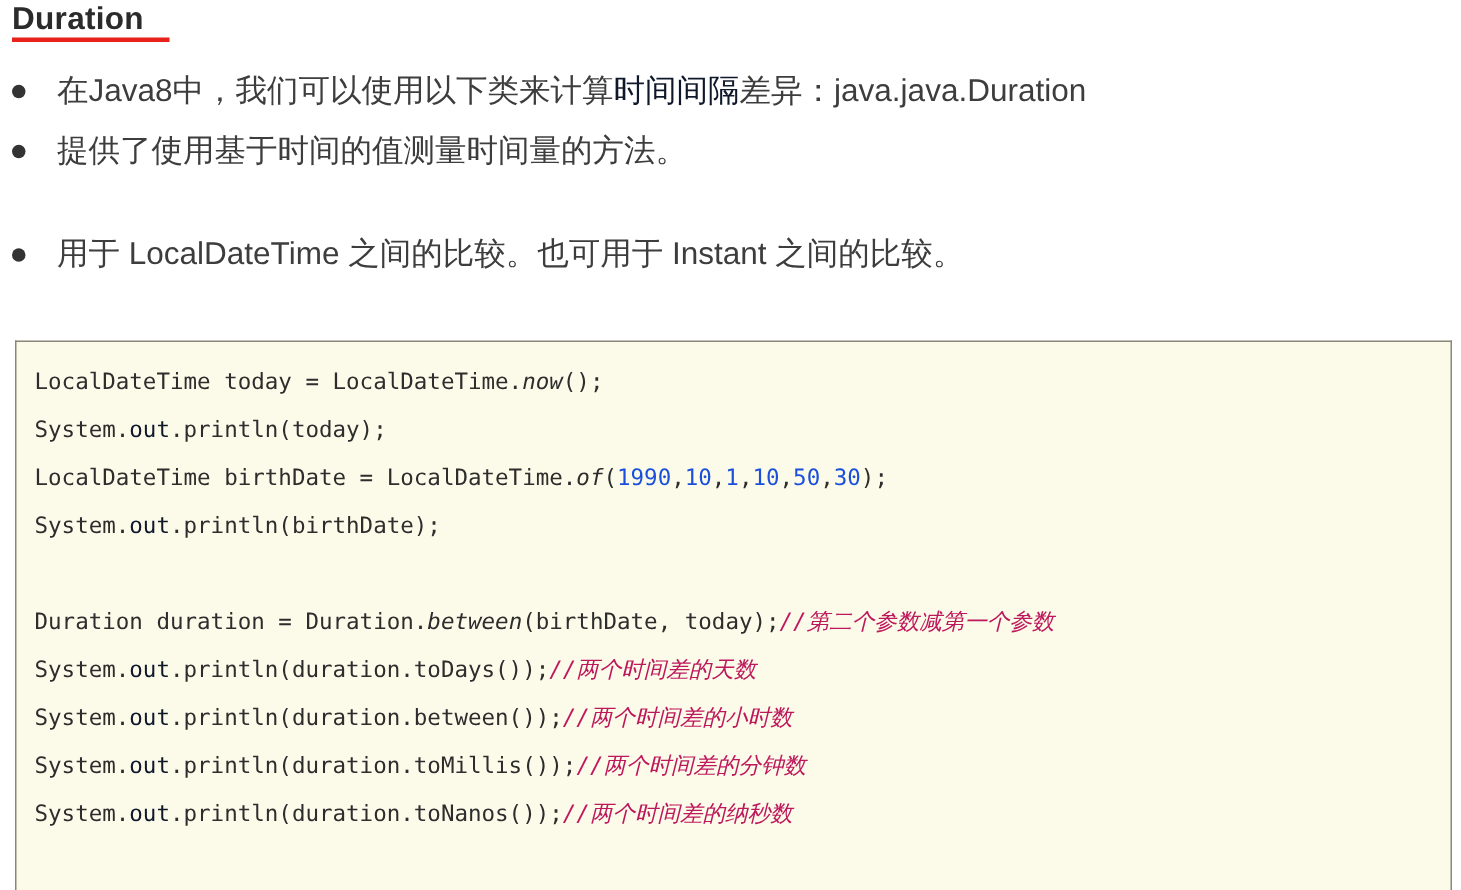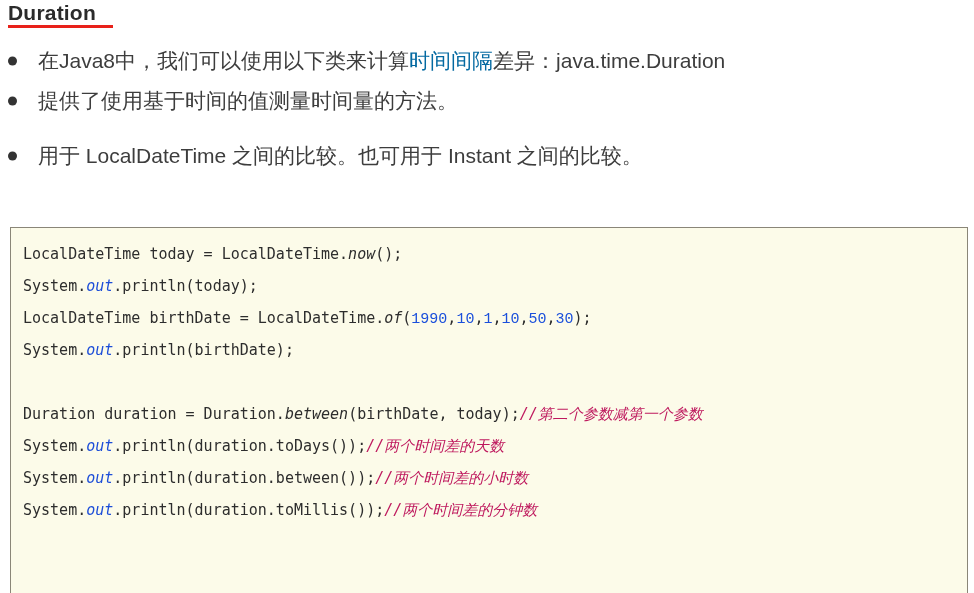--- a/index.html
+++ b/index.html
@@ -53,23 +53,23 @@
     left: 8px;
     top: 50%;
     transform: translateY(-50%);
     width: 9px;
     height: 9px;
     border-radius: 50%;
     background: #333333;
   }
   #bullet-1 { height: 40px; display: flex; align-items: center; margin-top: 16px; }
   #bullet-2 { height: 40px; display: flex; align-items: center; }
-  #bullet-3 { height: 40px; display: flex; align-items: center; margin-top: 15px; }
+  #bullet-3 { height: 40px; display: flex; align-items: center; margin-top: 29px; }
 
-  .hl-red { color: #0369a1; }
+  .hl-red { color: #0f172a; }
 
   
   .code-block {
     position: absolute;
     left: 10px;
     top: 227px;
     width: 958px;
     height: 372px;
     box-sizing: border-box;
     background: #fcfbe9;
@@ -81,39 +81,39 @@
   .code-line {
     font-family: "DejaVu Sans Mono", "Liberation Mono", monospace;
     font-size: 15px;
     line-height: 32px;
     height: 32px;
     white-space: pre;
     color: #2d2d2d;
     letter-spacing: 0px;
   }
   .code-line.blank { height: 32px; }
-  .tok-num   { color: #1a4fdb; font-family: Liberation Mono, monospace; }
-  .tok-field { color: #1d4ed8; font-style: italic; }
+  .tok-num   { color: #1a4fdb; }
+  .tok-field { color: #0f172a; }
   .tok-meth  { color: #2d2d2d; font-style: italic; }
   .tok-cmt   { color: #be185d; font-style: italic; }
 </style>
 </head>
 <body>
 
 <div>
 
   <div>
     <h1 class="doc-title">Duration</h1>
     <div class="title-underline"></div>
   </div>
 
   <ul class="bullet-list" id="bullet-list">
       <li class="bullet-item" id="bullet-1">
         <span class="bullet-marker"></span>
-        <span><span>在Java8中，我们可以使用以下类来计算</span><span class="hl-red">时间间隔</span><span>差异：java.time.Duration</span></span>
+        <span><span>在Java8中，我们可以使用以下类来计算</span><span class="hl-red">时间间隔</span><span>差异：java.java.Duration</span></span>
       </li>
       <li class="bullet-item" id="bullet-2">
         <span class="bullet-marker"></span>
         <span><span>提供了使用基于时间的值测量时间量的方法。</span></span>
       </li>
       <li class="bullet-item" id="bullet-3">
         <span class="bullet-marker"></span>
         <span><span>用于 LocalDateTime 之间的比较。也可用于 Instant 之间的比较。</span></span>
       </li>
     </ul>
@@ -121,15 +121,16 @@
   <div class="code-block" id="code-block">
       <div class="code-line"><span>LocalDateTime today = LocalDateTime.</span><span class="tok-meth">now</span><span>();</span></div>
       <div class="code-line"><span>System.</span><span class="tok-field">out</span><span>.println(today);</span></div>
       <div class="code-line"><span>LocalDateTime birthDate = LocalDateTime.</span><span class="tok-meth">of</span><span>(</span><span class="tok-num">1990</span><span>,</span><span class="tok-num">10</span><span>,</span><span class="tok-num">1</span><span>,</span><span class="tok-num">10</span><span>,</span><span class="tok-num">50</span><span>,</span><span class="tok-num">30</span><span>);</span></div>
       <div class="code-line"><span>System.</span><span class="tok-field">out</span><span>.println(birthDate);</span></div>
       <div class="code-line blank">&nbsp;</div>
       <div class="code-line"><span>Duration duration = Duration.</span><span class="tok-meth">between</span><span>(birthDate, today);</span><span class="tok-cmt">//第二个参数减第一个参数</span></div>
       <div class="code-line"><span>System.</span><span class="tok-field">out</span><span>.println(duration.toDays());</span><span class="tok-cmt">//两个时间差的天数</span></div>
       <div class="code-line"><span>System.</span><span class="tok-field">out</span><span>.println(duration.between());</span><span class="tok-cmt">//两个时间差的小时数</span></div>
       <div class="code-line"><span>System.</span><span class="tok-field">out</span><span>.println(duration.toMillis());</span><span class="tok-cmt">//两个时间差的分钟数</span></div>
+      <div class="code-line"><span>System.</span><span class="tok-field">out</span><span>.println(duration.toNanos());</span><span class="tok-cmt">//两个时间差的纳秒数</span></div>
     </div>
 
 </div>
 
 </body></html>

